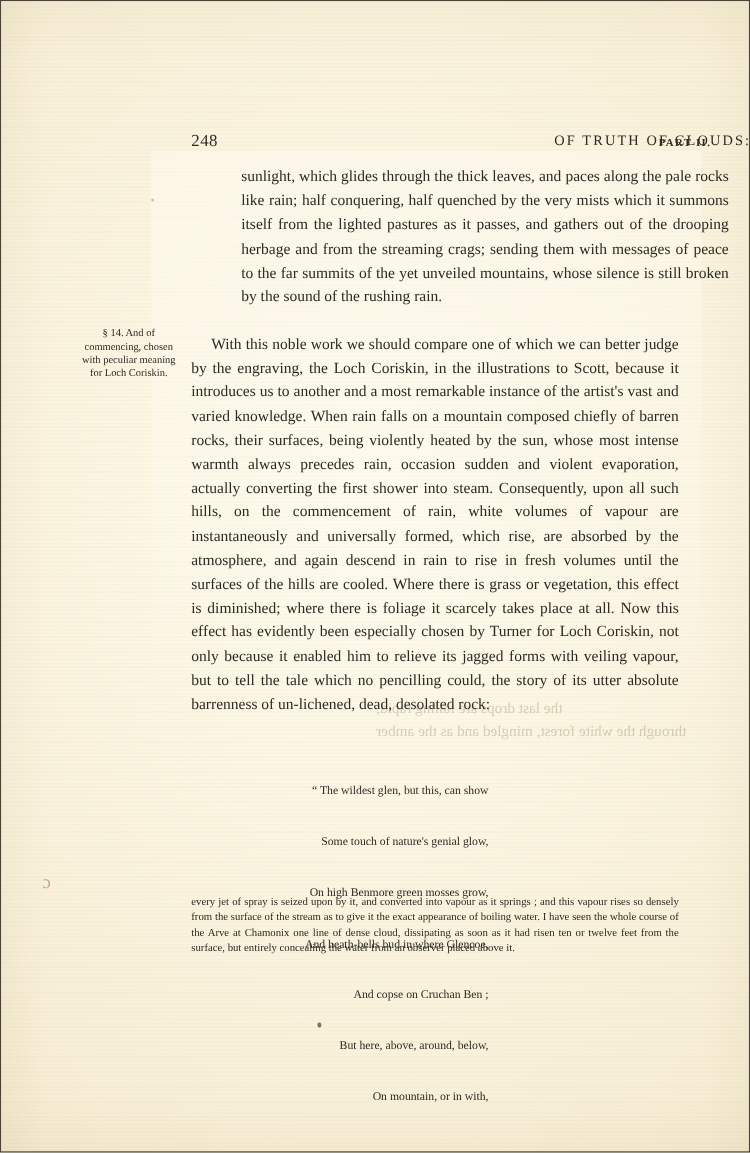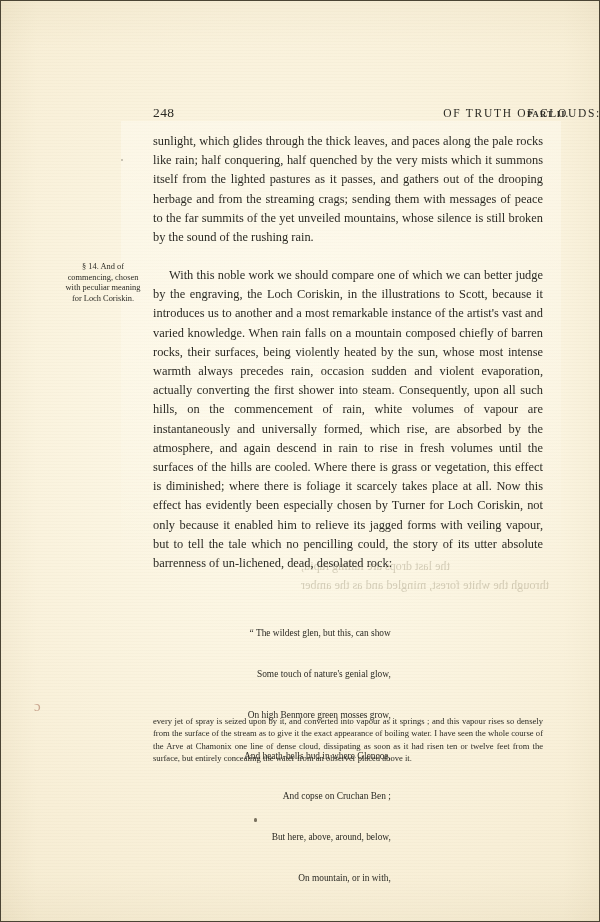--- a/index.html
+++ b/index.html
@@ -103,21 +103,21 @@
     line-height: 19.2px;
     text-align: justify;
     text-justify: inter-word;
   }
   .col p {
     margin: 0;
   }
   .col p.indent {
     text-indent: 16px;
   }
-  #para-1 { top: 131px; }
+  #para-1 { top: 131px; margin-left: 40px; }
   #para-2 { top: 265px; }
 
   
   #sidenote {
     position: absolute;
     left: 60px;
     top: 261px;
     width: 84px;
     font-size: 8.4px;
     line-height: 10.6px;

